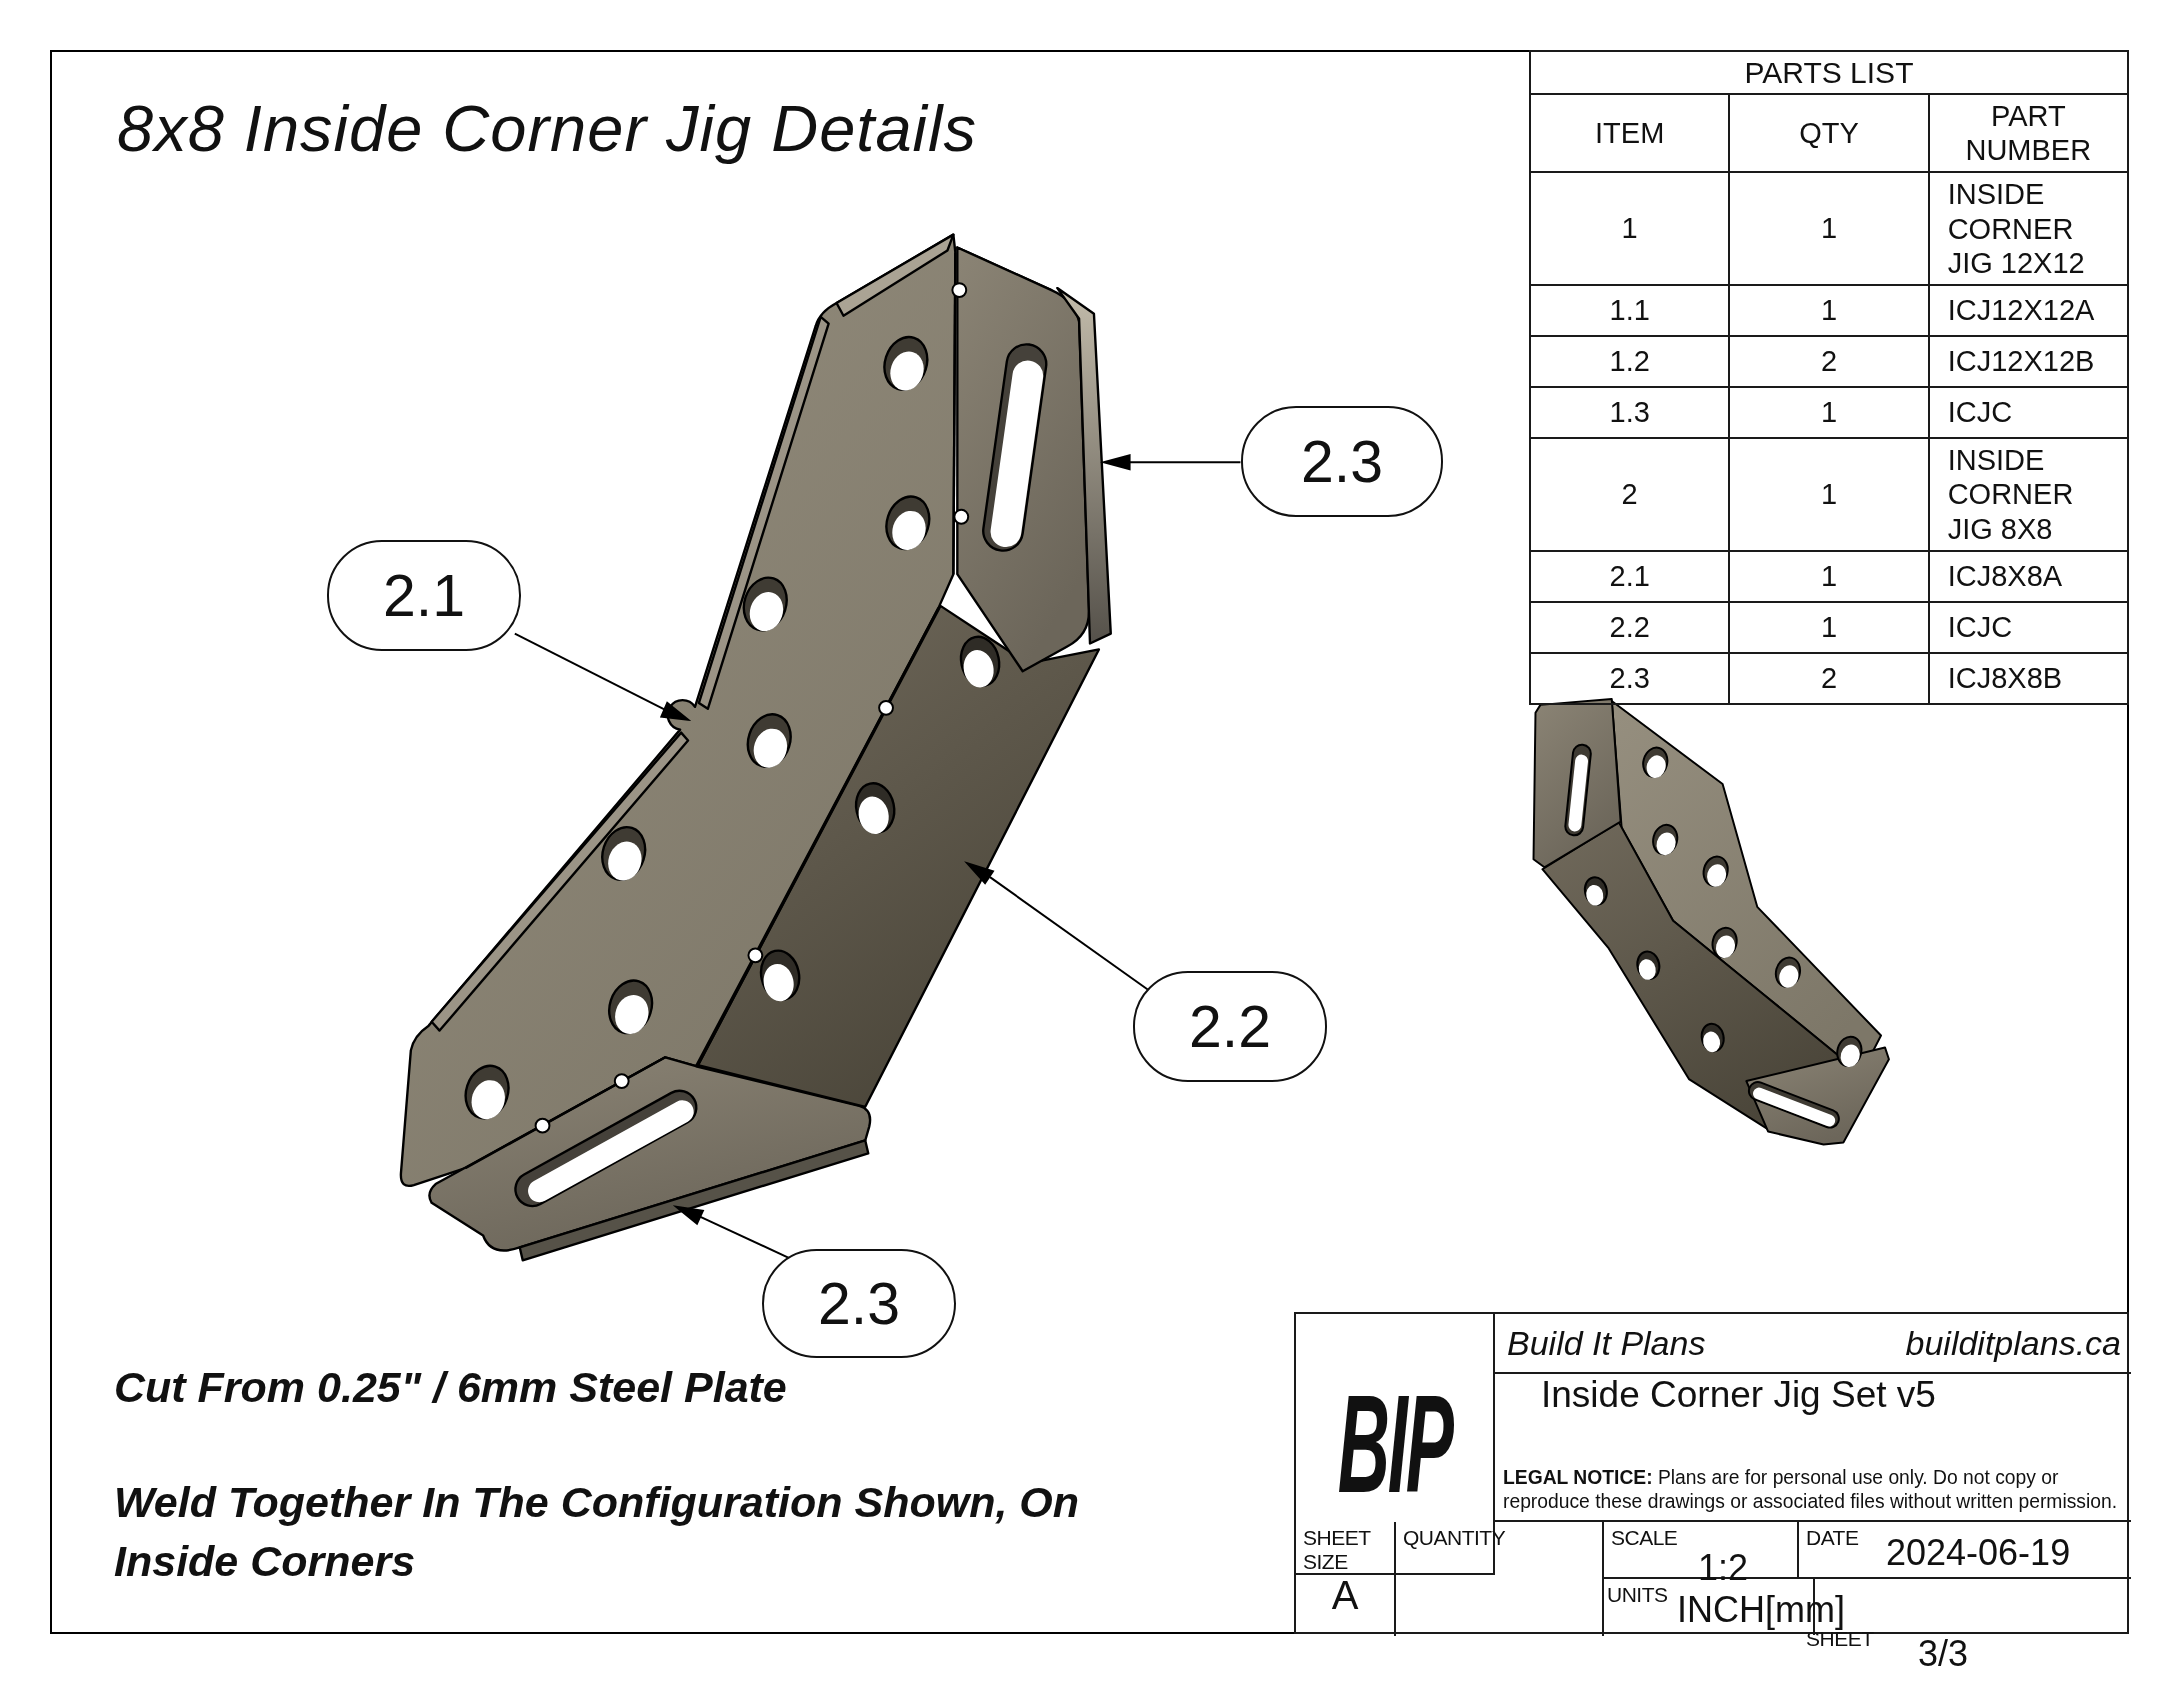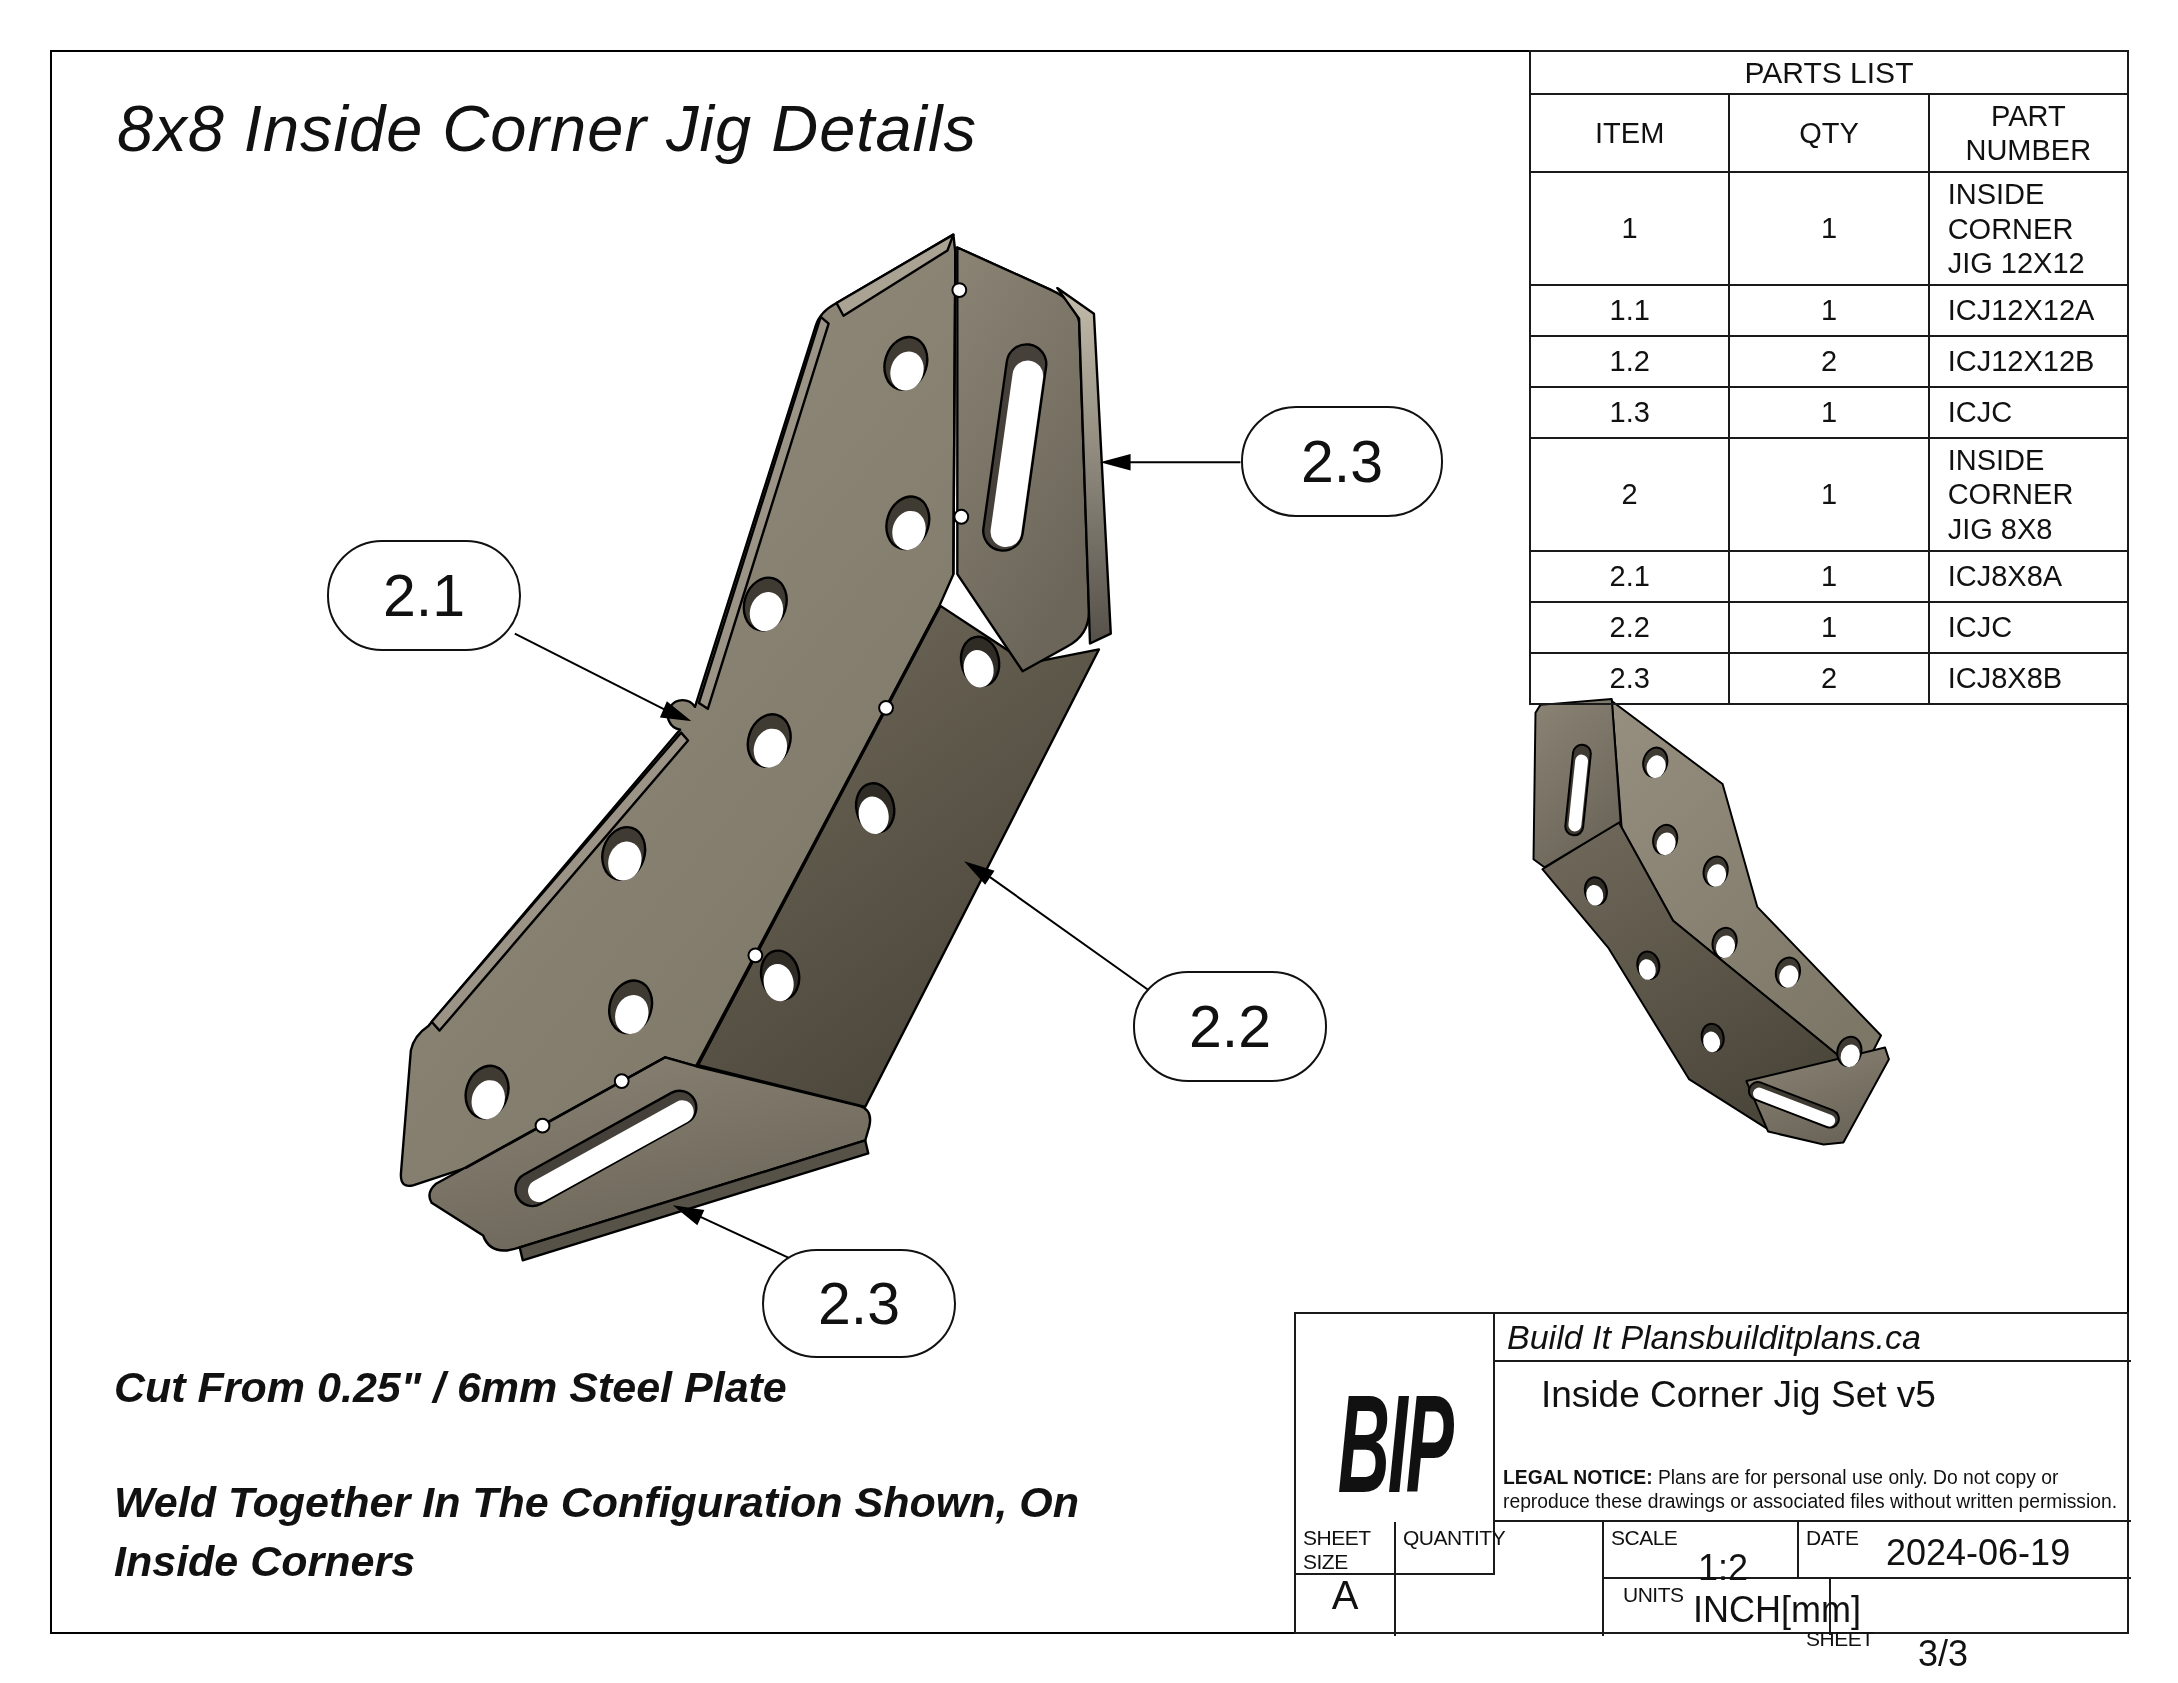--- a/index.html
+++ b/index.html
@@ -25,32 +25,32 @@
   #parts-table tr.single{height:51px;}
   #parts-table tr.double{height:98px;}
   
   #title-block{left:1294px;top:1312px;width:835px;height:322px;border:2.5px solid #1a1a1a;box-sizing:border-box;}
   .tb-cell{position:absolute;box-sizing:border-box;}
   .tb-label{position:absolute;left:7px;top:4px;font-size:21px;letter-spacing:-0.5px;}
   .tb-value{position:absolute;font-size:36px;}
   #tb-bip{left:0;top:0;width:199px;height:261px;border-right:2.5px solid #1a1a1a;border-bottom:2.5px solid #1a1a1a;
           display:flex;align-items:center;justify-content:center;}
   #tb-bip span{font-size:139px;font-weight:bold;font-style:italic;transform:scaleX(.52);letter-spacing:-4px;}
-  #tb-row1{left:199px;top:0;width:636px;height:48px;border-bottom:2.5px solid #1a1a1a;
-           display:flex;justify-content:flex-start;align-items:center;font-style:italic;font-size:34px;}
+  #tb-row1{left:199px;top:0;width:636px;height:60px;border-bottom:2.5px solid #1a1a1a;
+           display:flex;justify-content:space-between;align-items:center;font-style:italic;font-size:34px;}
   #tb-row1 .l{padding-left:12px;} #tb-row1 .r{padding-right:10px;}
   #tb-row2{left:199px;top:48px;width:636px;height:160px;border-bottom:2.5px solid #1a1a1a;}
   #tb-title{position:absolute;left:46px;top:12px;font-size:37px;}
   #tb-legal{position:absolute;left:8px;right:8px;bottom:5px;font-size:19.3px;line-height:1.28;}
   #tb-sheetsize{left:0;top:208px;width:100px;height:114px;border-right:2.5px solid #1a1a1a;}
   #tb-sheetsize .tb-value{left:0;right:0;top:51px;text-align:center;font-size:40px;}
   #tb-quantity{left:100px;top:208px;width:208px;height:114px;border-right:2.5px solid #1a1a1a;}
   #tb-scale{left:308px;top:208px;width:195px;height:57px;border-right:2.5px solid #1a1a1a;border-bottom:2.5px solid #1a1a1a;}
   #tb-scale .tb-value{left:94px;top:25px;}
-  #tb-units{left:320px;top:265px;width:215px;height:56px;border-right:2.5px solid #1a1a1a;}
+  #tb-units{left:304px;top:265px;width:215px;height:56px;border-right:2.5px solid #1a1a1a;}
   #tb-units .tb-value{left:77px;top:10px;}
   #tb-date{left:503px;top:208px;width:332px;height:57px;border-bottom:2.5px solid #1a1a1a;}
   #tb-date .tb-value{left:87px;top:10px;}
   #tb-sheet{left:503px;top:265px;width:332px;height:56px;margin-top:44px;}
   #tb-sheet .tb-value{left:119px;top:10px;}
 </style>
 </head>
 <body>
 
 <div id="stage">

